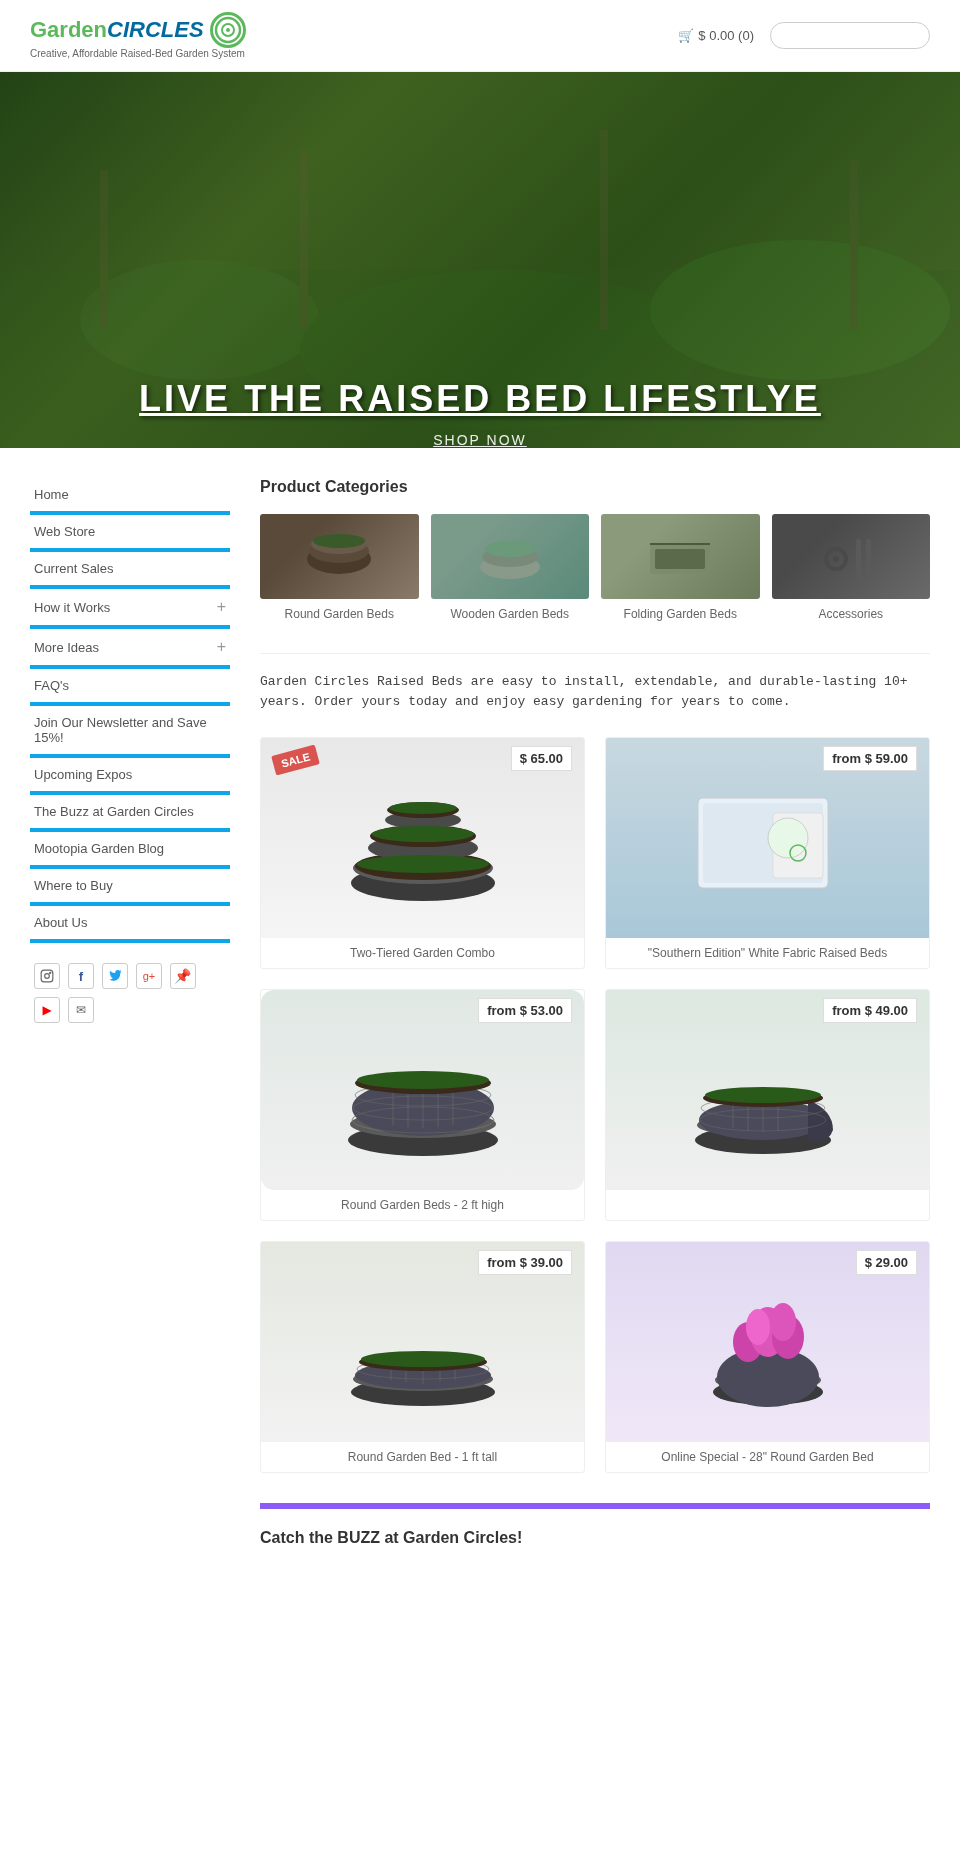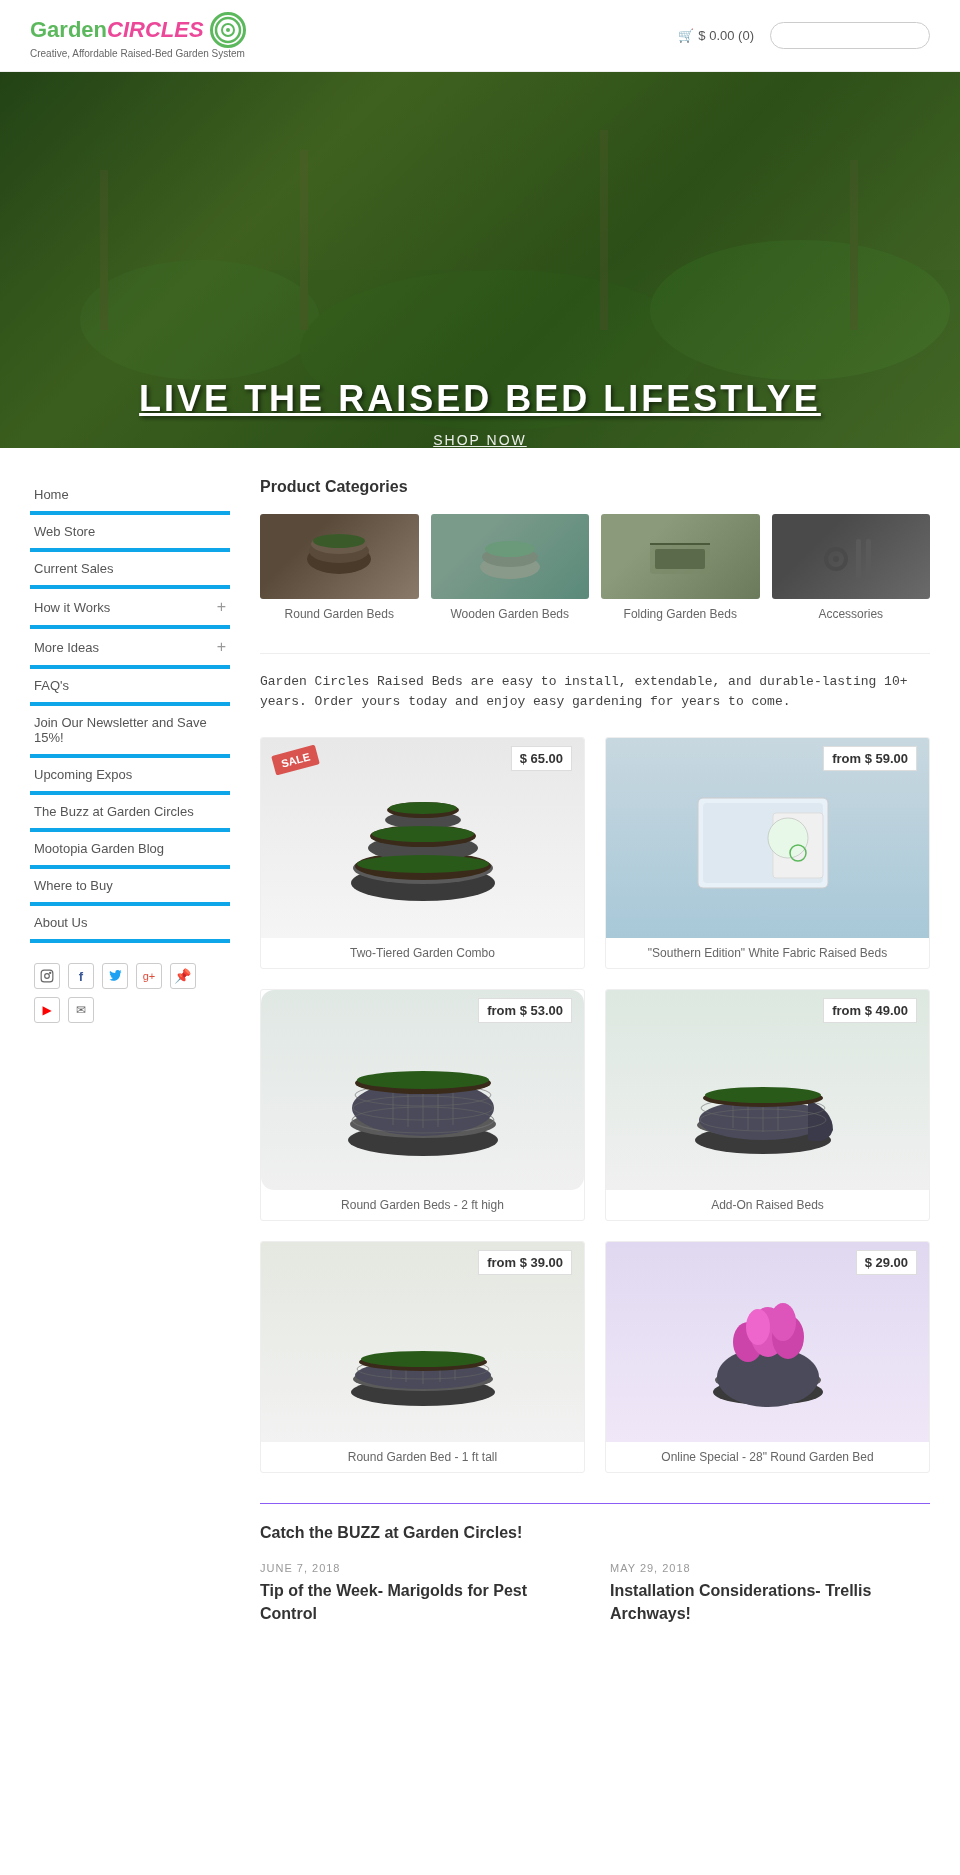--- a/index.html
+++ b/index.html
@@ -290,21 +290,21 @@
 
     
     .garden-bed-svg {
       width: 160px;
       height: 140px;
     }
 
     
     .blog-section {
       padding-top: 20px;
-      border-top: 1px solid #8b5cf6;
+      border-top: 6px solid #8b5cf6;
     }
     .blog-section-title {
       font-size: 16px;
       font-weight: bold;
       margin-bottom: 20px;
       color: #333;
     }
     .blog-grid {
       display: grid;
       grid-template-columns: 1fr 1fr;
@@ -325,21 +325,21 @@
       line-height: 1.4;
     }
   </style>
 </head>
 <body>
 
 <header class="header">
   <div class="logo-area">
     <div style="display:flex;align-items:center;">
       <span class="logo-text">
-        <span>Garden</span><span style="color:#ec4899;font-style:italic;">CIRCLES</span>
+        <span>Garden</span><span style="color:#0369a1;font-style:italic;">CIRCLES</span>
       </span>
       <span class="logo-icon">
         <svg width="30" height="30" viewBox="0 0 30 30">
           <circle cx="15" cy="15" r="12" fill="none" stroke="#5cb85c" stroke-width="2.5"></circle>
           <circle cx="15" cy="15" r="6" fill="none" stroke="#5cb85c" stroke-width="2"></circle>
           <circle cx="15" cy="15" r="2" fill="#5cb85c"></circle>
         </svg>
       </span>
     </div>
     <span class="logo-tagline">Creative, Affordable Raised-Bed Garden System</span>
@@ -590,21 +590,20 @@
     <line x1="60" y1="80" x2="60" y2="110" stroke="#666" stroke-width="0.8"></line>
     <line x1="75" y1="78" x2="75" y2="112" stroke="#666" stroke-width="0.8"></line>
     <line x1="90" y1="80" x2="90" y2="110" stroke="#666" stroke-width="0.8"></line>
     <ellipse cx="75" cy="88" rx="62" ry="10" fill="none" stroke="#666" stroke-width="0.6"></ellipse>
     <ellipse cx="75" cy="100" rx="63" ry="11" fill="none" stroke="#666" stroke-width="0.6"></ellipse>
     <ellipse cx="75" cy="78" rx="60" ry="9" fill="#3a2a1a"></ellipse>
     <ellipse cx="75" cy="75" rx="58" ry="8" fill="#2a5a1a"></ellipse>
   </svg>
       <div class="price-badge">from $ 49.00</div>
     </div>
-    <div class="product-name">Add-On Raised Beds</div>
   </div>
         <div class="product-card">
     <div class="product-img round-1ft">
 
       <svg class="garden-bed-svg" viewBox="0 0 160 140">
     <ellipse cx="80" cy="120" rx="72" ry="14" fill="#3a3a3a"></ellipse>
     <ellipse cx="80" cy="107" rx="70" ry="12" fill="#5a5a5a"></ellipse>
     <ellipse cx="80" cy="103" rx="68" ry="14" fill="#4a4a5a"></ellipse>
     <line x1="48" y1="95" x2="48" y2="108" stroke="#666" stroke-width="0.8"></line>
     <line x1="63" y1="90" x2="63" y2="110" stroke="#666" stroke-width="0.8"></line>
@@ -634,27 +633,16 @@
     <ellipse cx="95" cy="50" rx="13" ry="19" fill="#dd55bb"></ellipse>
   </svg>
       <div class="price-badge">$ 29.00</div>
     </div>
     <div class="product-name">Online Special - 28" Round Garden Bed</div>
   </div>
       </div>
 
     <div class="blog-section">
       <h2 class="blog-section-title">Catch the BUZZ at Garden Circles!</h2>
-      <div class="blog-grid" id="blog-grid">
-
-      <div class="blog-item">
-    <div class="blog-date">JUNE 7, 2018</div>
-    <div class="blog-title">Tip of the Week- Marigolds for Pest Control</div>
-  </div>
-          <div class="blog-item">
-    <div class="blog-date">MAY 29, 2018</div>
-    <div class="blog-title">Installation Considerations- Trellis Archways!</div>
-  </div>
-        </div>
     </div>
 
   </main>
 </div>
 
 </body></html>

